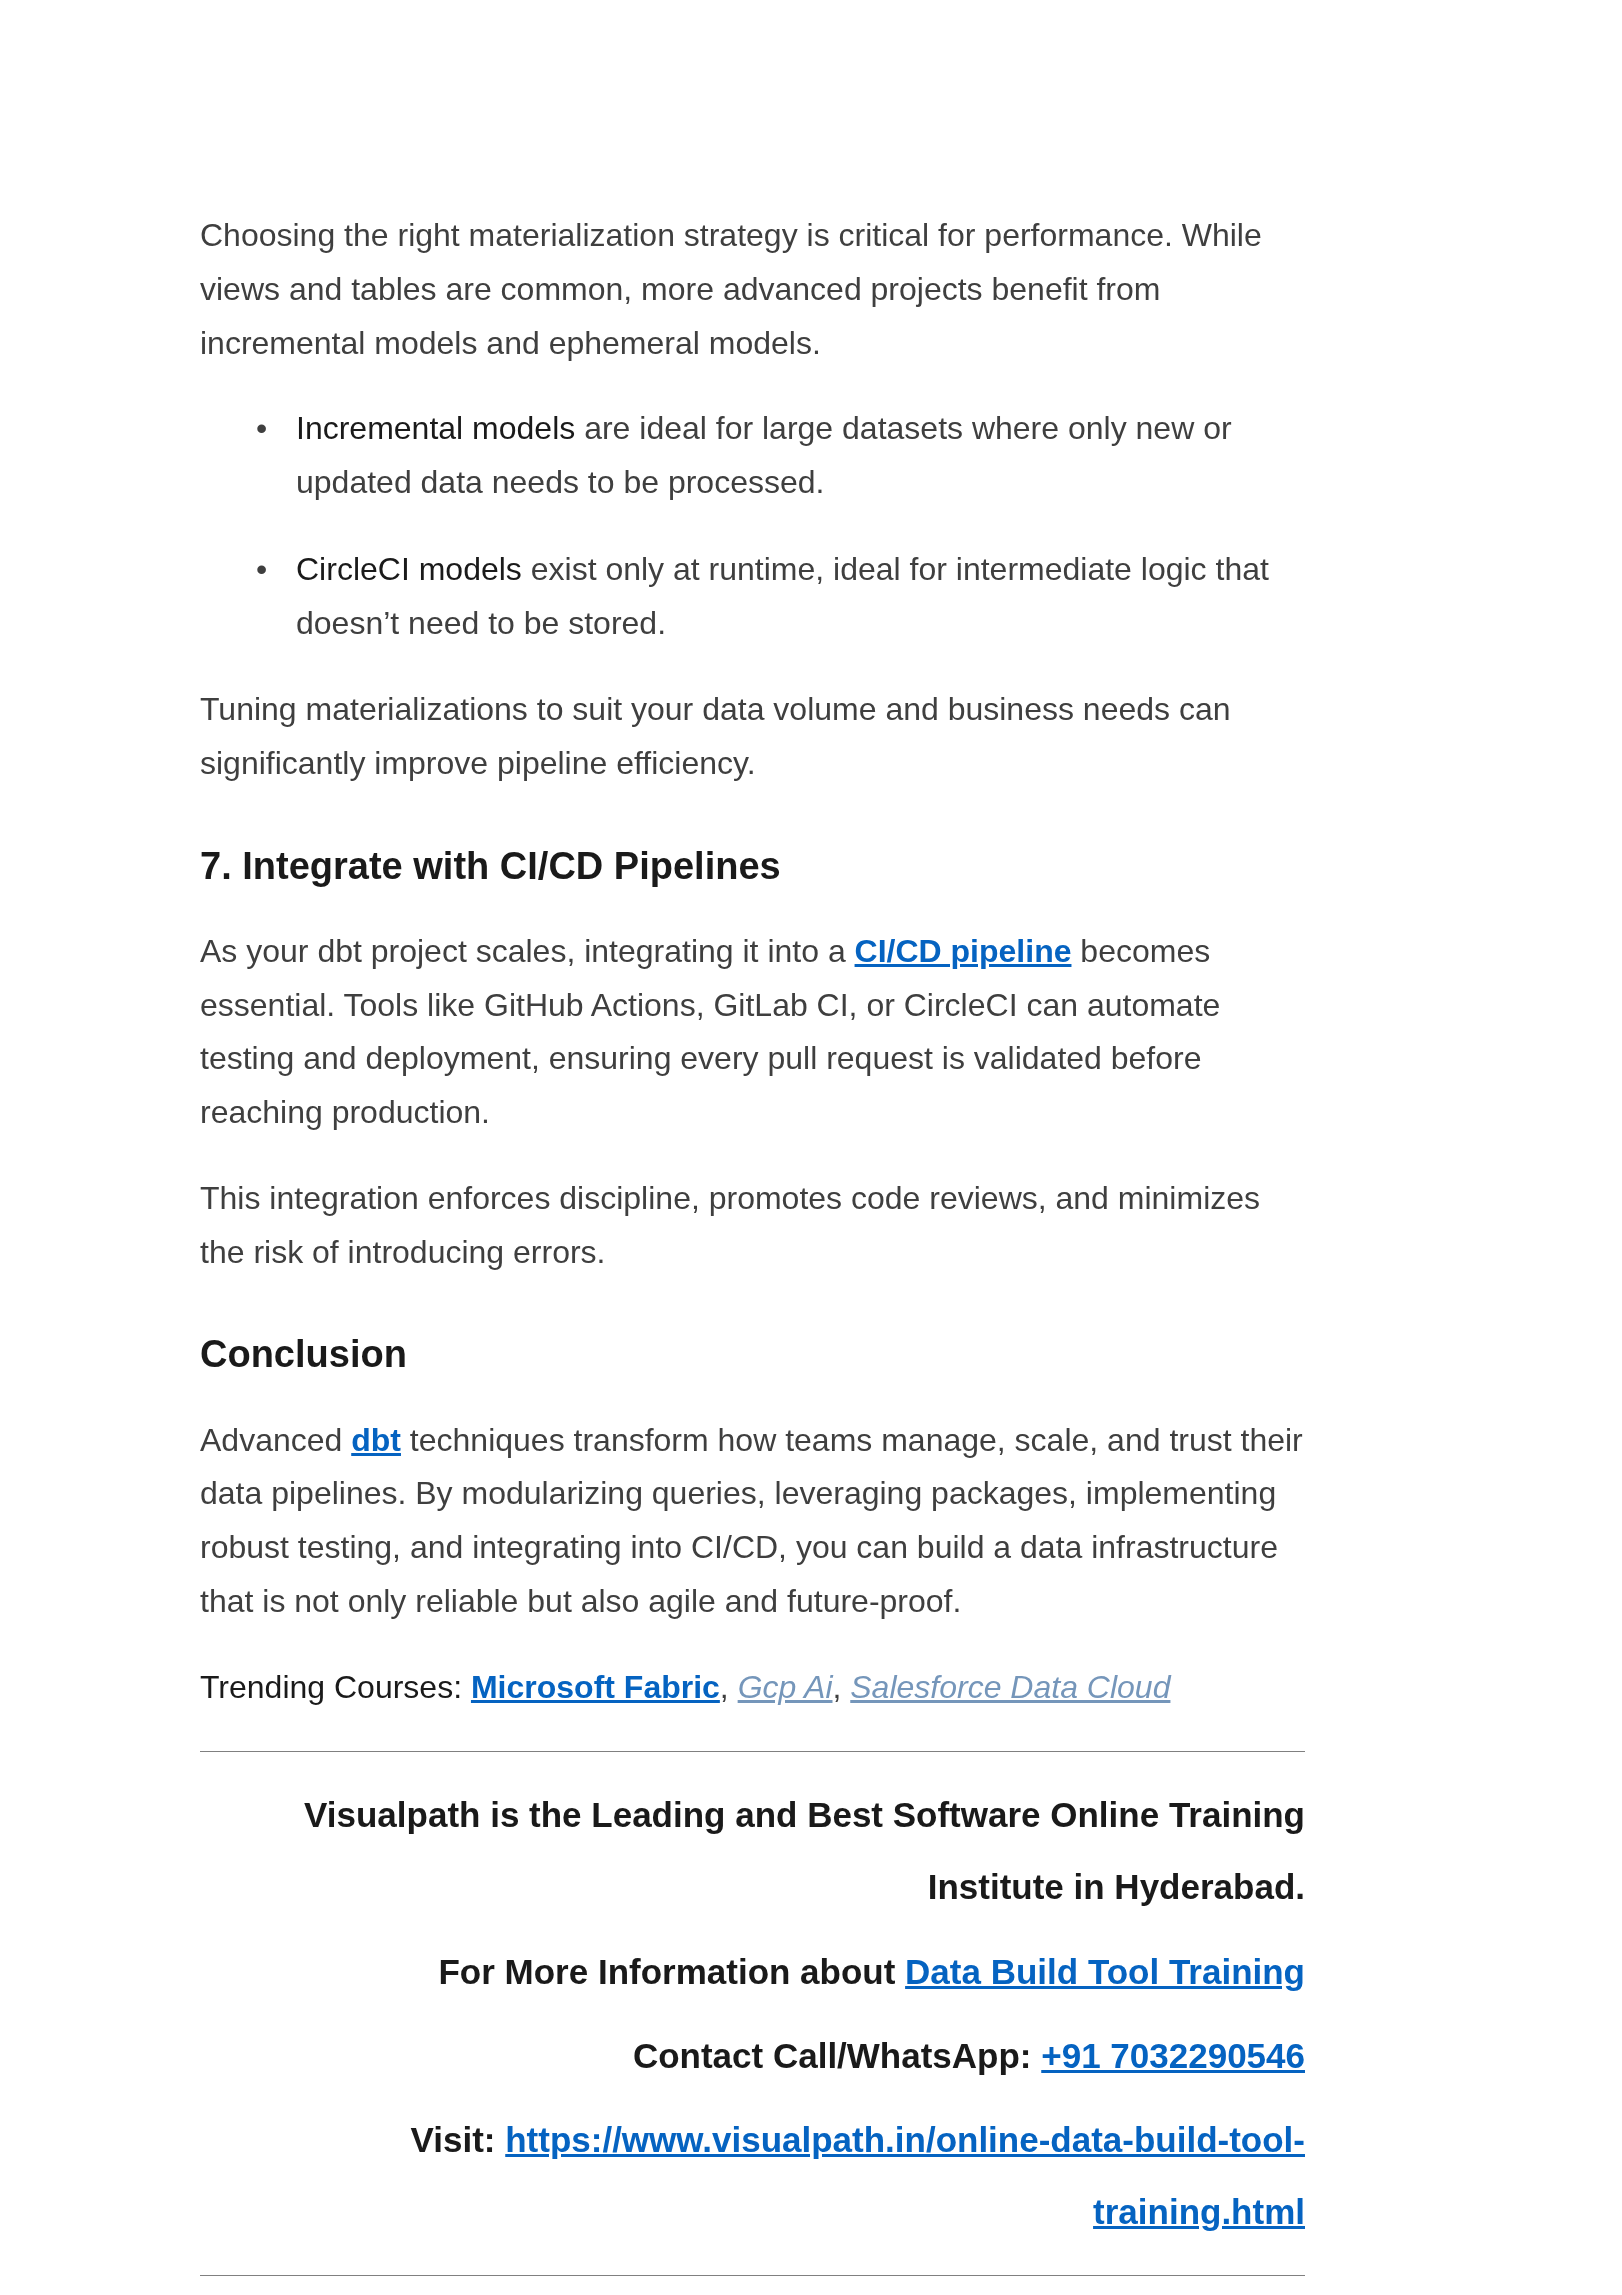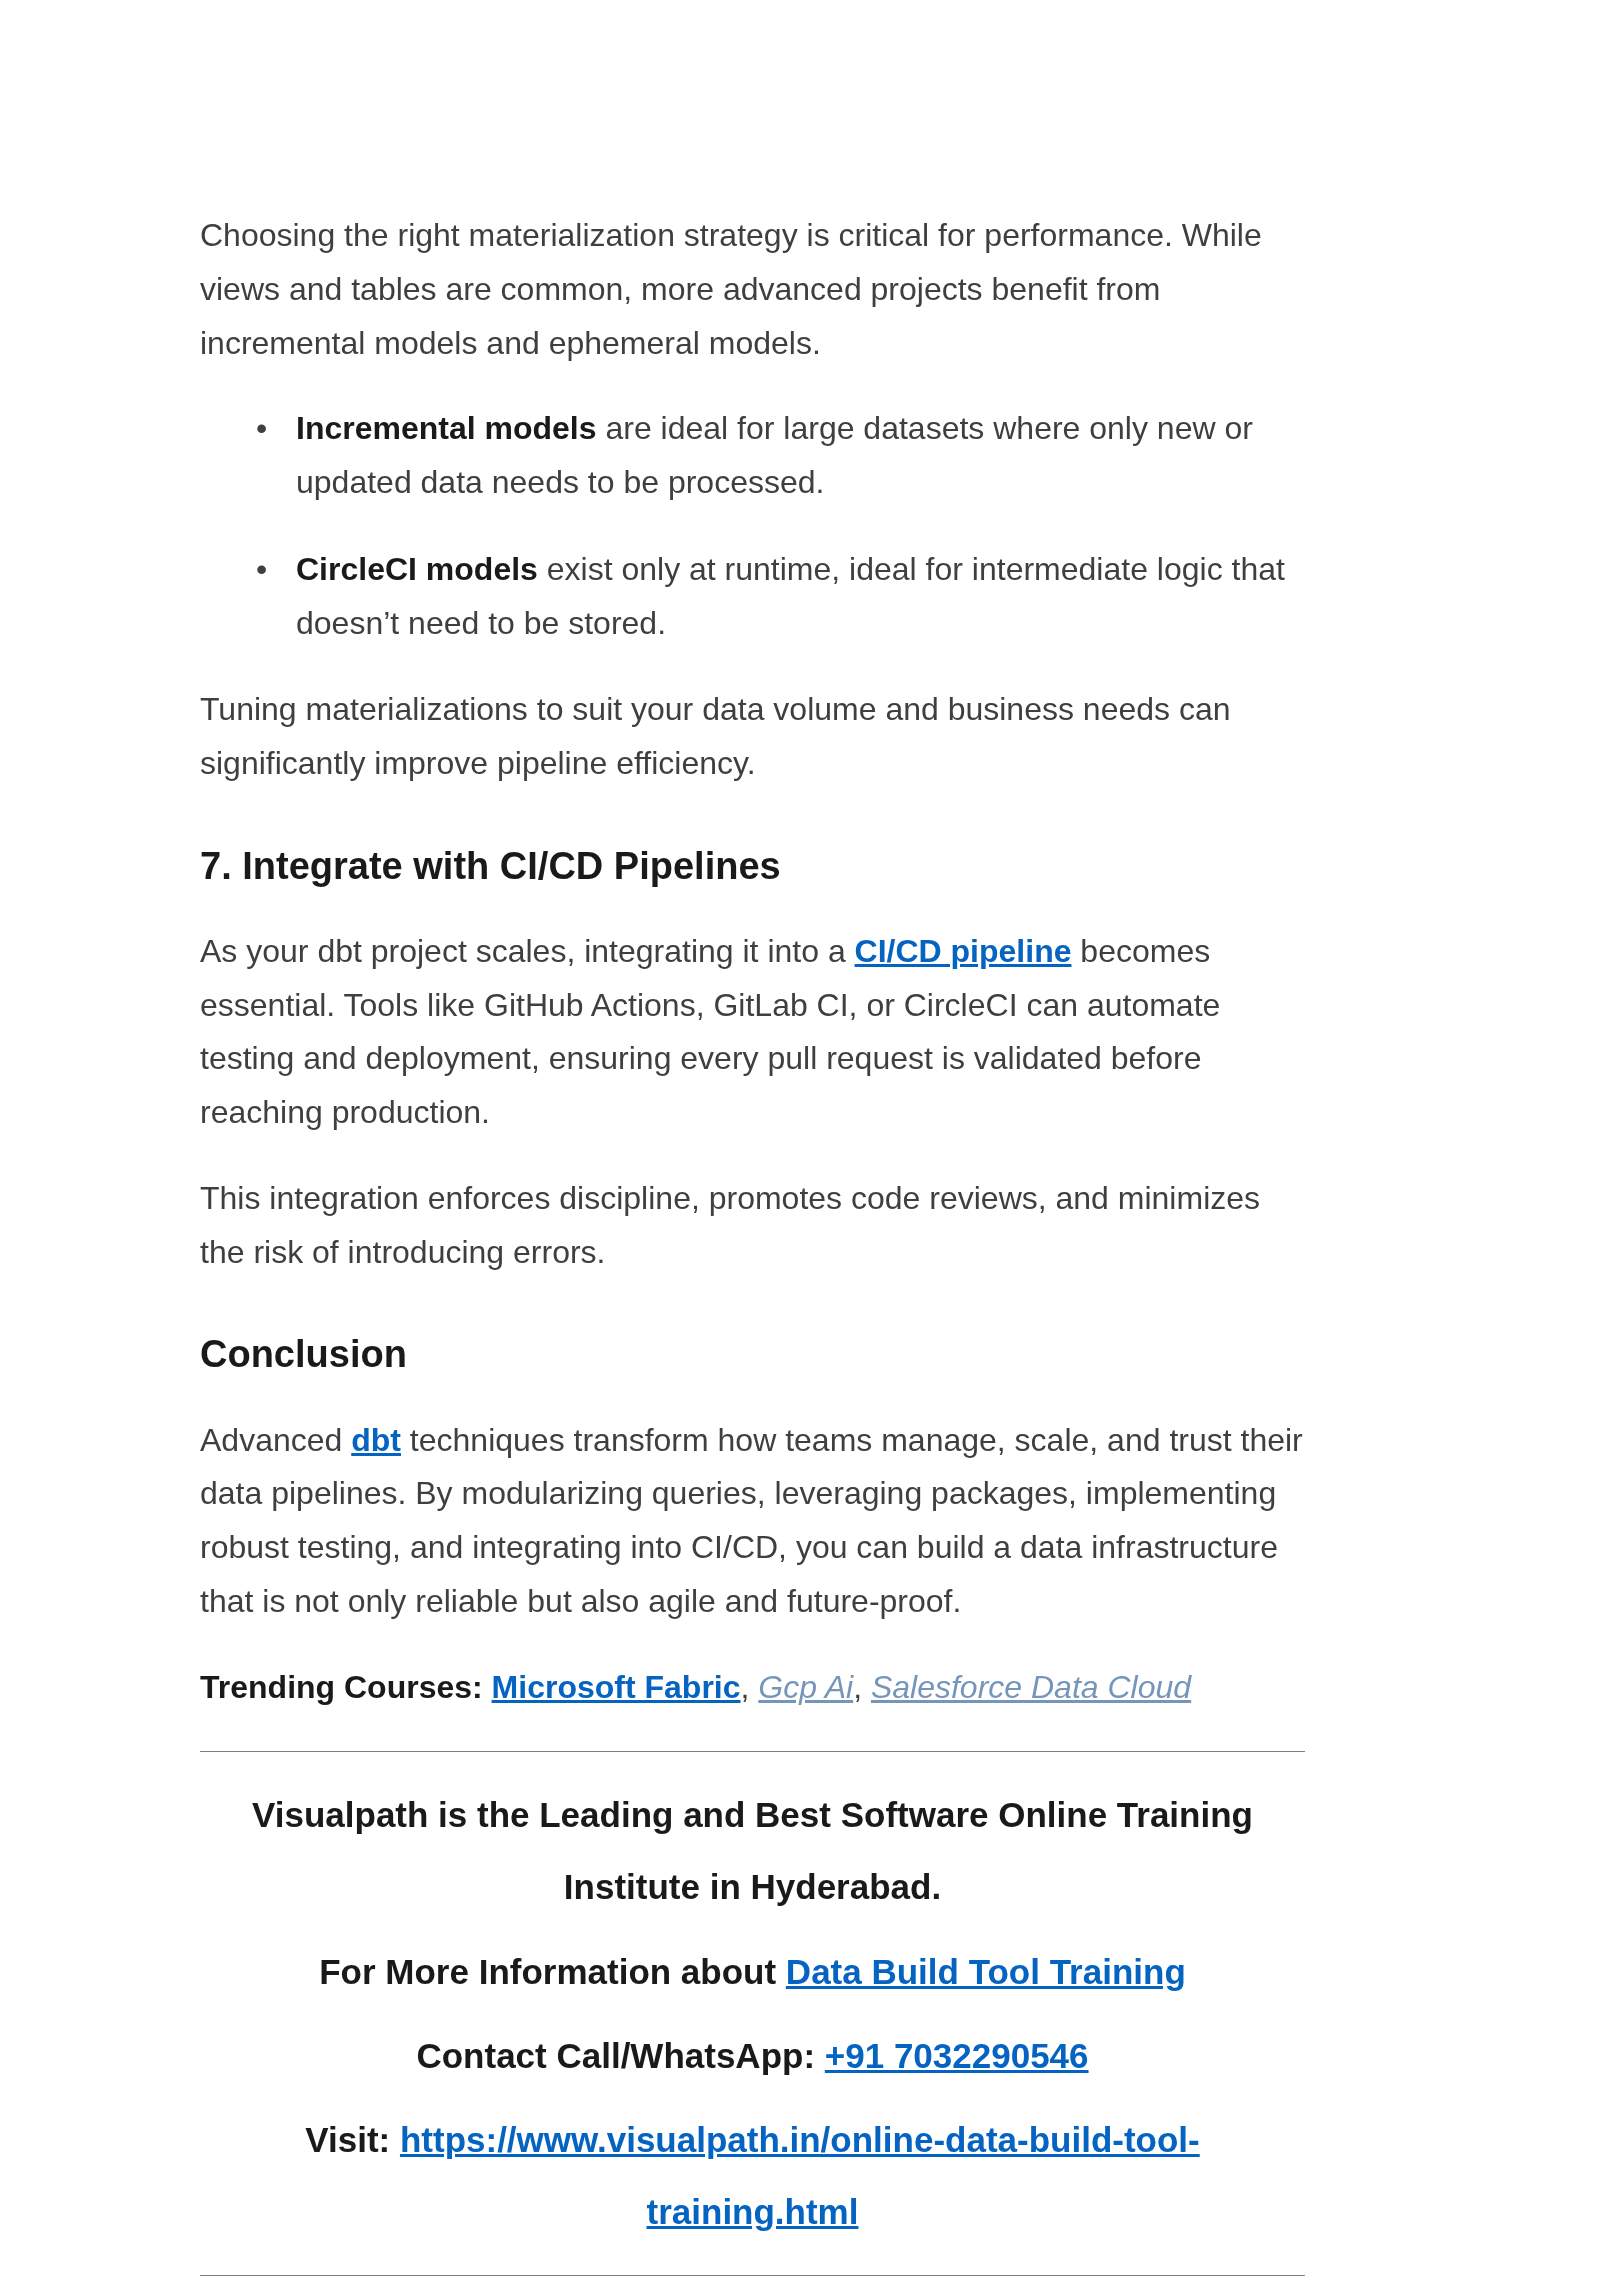--- a/index.html
+++ b/index.html
@@ -12,21 +12,21 @@
   }
   .page {
     box-sizing: border-box;
     width: 1473px;
     padding: 209px 168px 0 200px;
     color: var(--body-text, #3f3f3f);
     font-size: 32px;
     line-height: 1.68;
   }
   p.para { margin: 0 0 32px 0; }
-  .b { font-weight: 700; }
+  .b { font-weight: 400; }
   .dark { color: var(--heading-text, #1a1a1a); }
 
   ul.bullets {
     list-style: none;
     margin: 0 0 32px 0;
     padding: 0;
   }
   ul.bullets li {
     position: relative;
     padding-left: 96px;
@@ -56,21 +56,21 @@
   a.lnk-light { color: var(--link-light, #7596ba); font-style: italic; }
 
   .rule {
     border: none;
     border-top: 1.3px solid var(--rule, #808080);
     margin: 37px 0 27px 0;
   }
   .rule.bottom { margin: 27px 0 0 0; }
 
   .footer-section {
-    text-align: center;
+    text-align: right;
     font-weight: 700;
     color: var(--heading-text, #1a1a1a);
     font-size: 35px;
     line-height: 2.05;
   }
   .footer-section p { margin: 0 0 12.7px 0; }
   .footer-section p:last-child { margin-bottom: 0; }
 </style>
 </head>
 <body>

